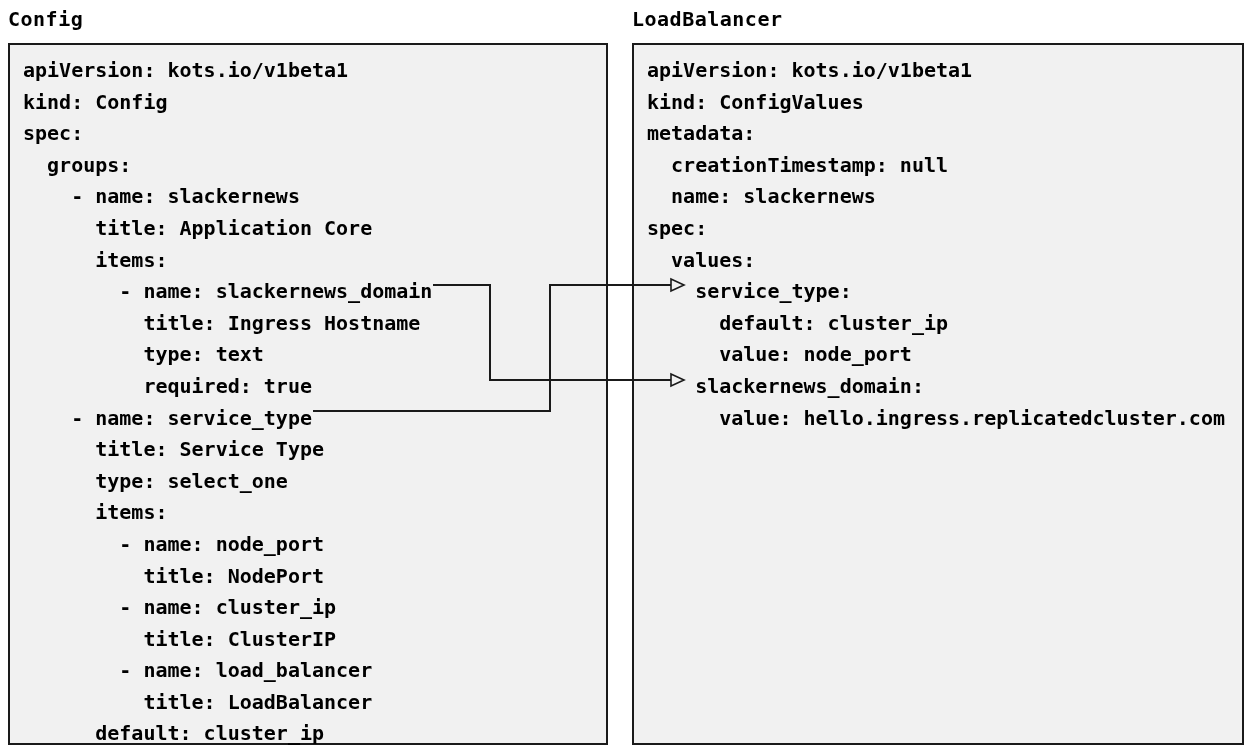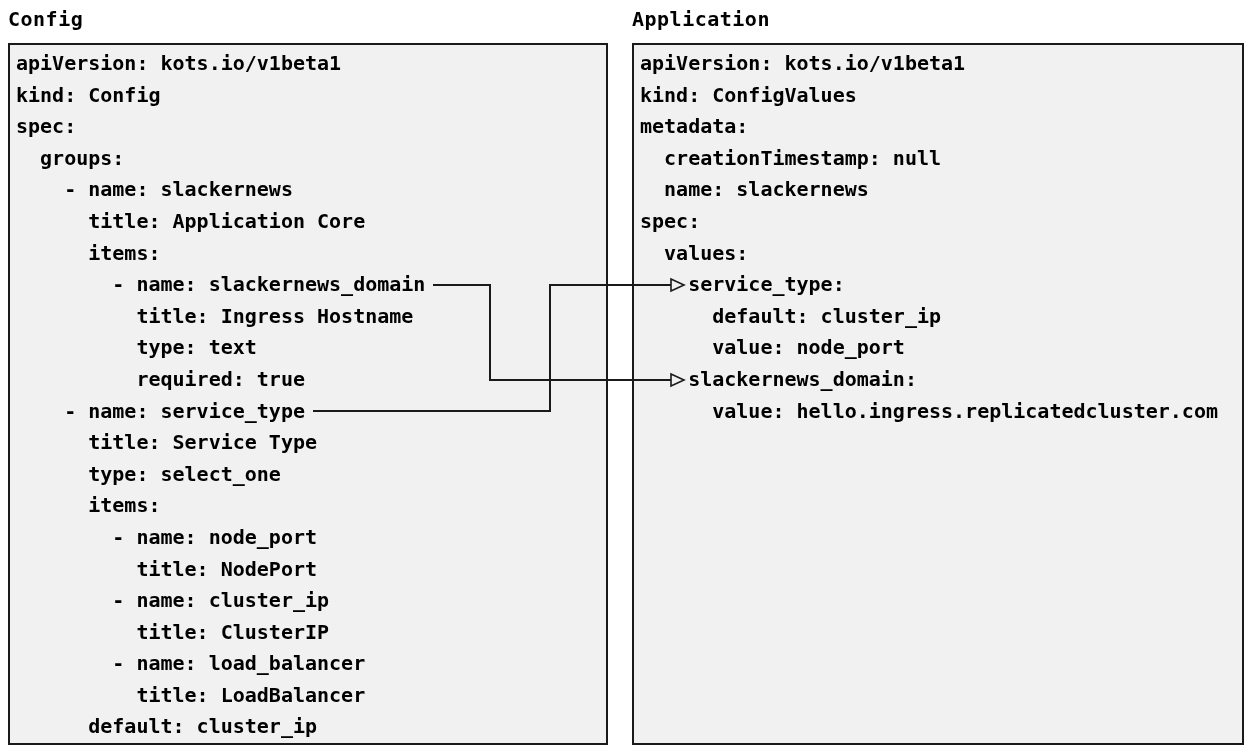--- a/index.html
+++ b/index.html
@@ -37,21 +37,21 @@
   .panel {
     position: absolute;
     top: 43px;
     height: 702px;
     background: var(--panel-bg);
     border: 2px solid var(--panel-border);
   }
   #config-panel { left: 8px; width: 600px; }
   #configvalues-panel { left: 632px; width: 612px; }
   .panel pre {
-    margin: 0;
+    margin: 7px;
     padding: 3px 0 0 6px;
     font-family: "DejaVu Sans Mono", "Liberation Mono", monospace;
     font-size: 20px;
     font-weight: bold;
     line-height: 31.6px;
     color: var(--text);
     white-space: pre;
   }
   #connector-overlay {
     position: absolute;
@@ -69,21 +69,21 @@
     stroke: var(--line);
     stroke-width: 1.6;
     stroke-linejoin: miter;
   }
 </style>
 </head>
 <body>
 
 <div class="panel-title" id="config-title">Config</div>
 
-<div class="panel-title" id="configvalues-title">Application</div>
+<div class="panel-title" id="configvalues-title">LoadBalancer</div>
 
 <div class="panel" id="config-panel">
   <pre>apiVersion: kots.io/v1beta1
 kind: Config
 spec:
   groups:
     - name: slackernews
       title: Application Core
       items:
         - name: slackernews_domain

